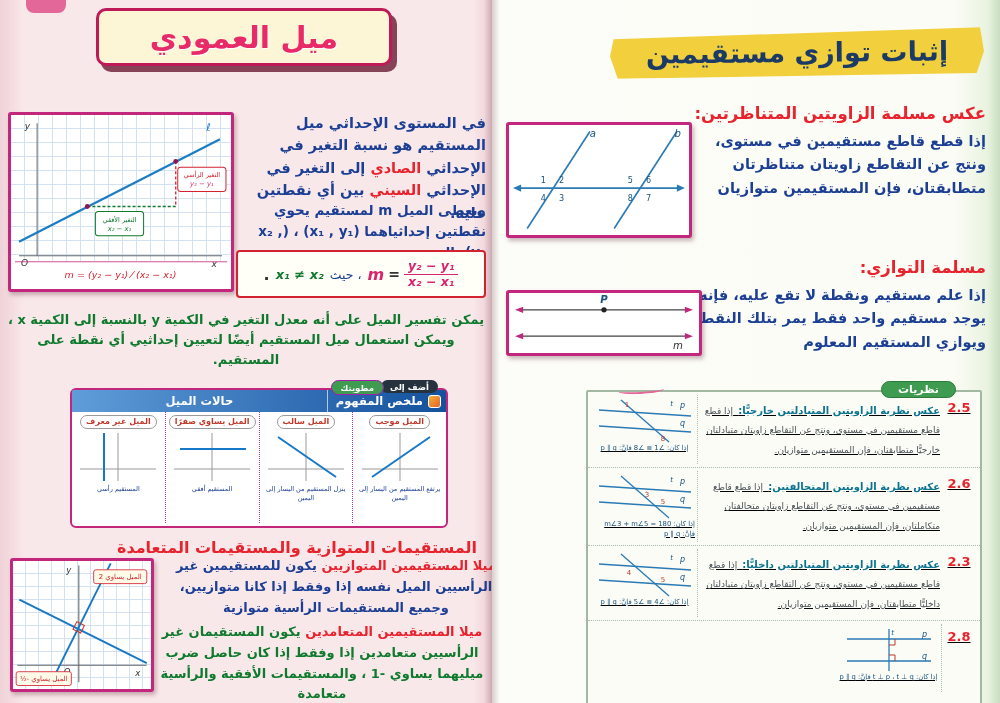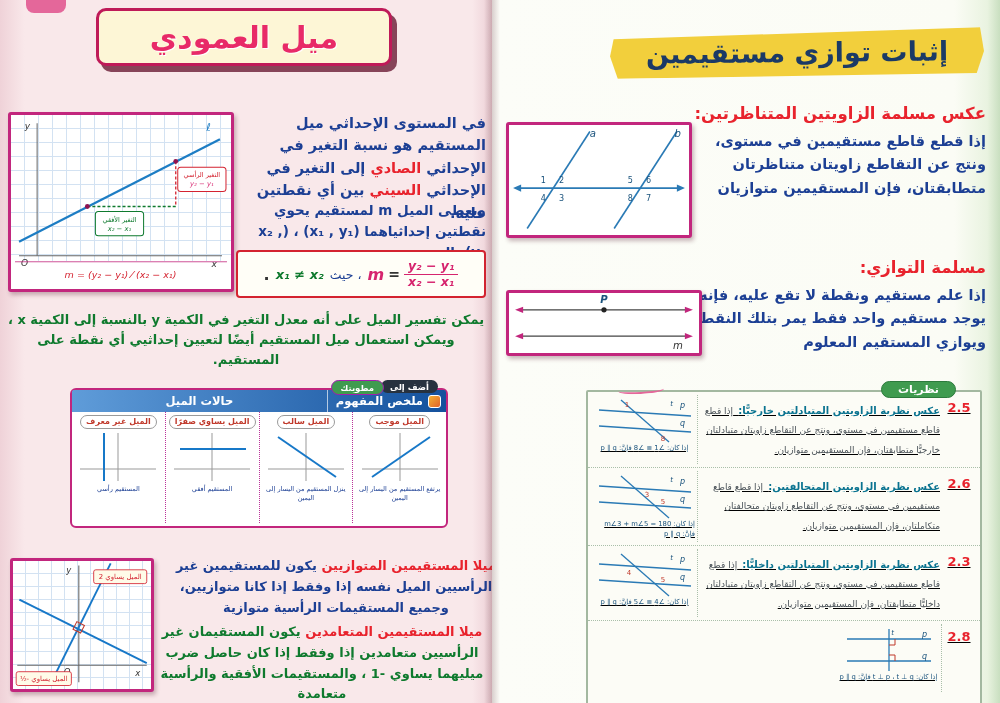--- a/index.html
+++ b/index.html
@@ -206,20 +206,21 @@
             <line x1="4" y1="40" x2="80" y2="40" stroke="#999" stroke-width="1"></line>
             <line x1="42" y1="4" x2="42" y2="52" stroke="#999" stroke-width="1"></line>
             <line x1="28" y1="4" x2="28" y2="52" stroke="#1778c8" stroke-width="2"></line>
           </svg>
           <span class="case-cap">المستقيم رأسي</span>
         </div>
 
       </div>
     </div>
 
+    <h3 class="abs" id="pp-heading">المستقيمات المتوازية والمستقيمات المتعامدة</h3>
 
     <div class="abs figure-box" id="graph2">
       <div class="gridbg"></div>
       <svg viewBox="0 0 130 120">
         <line x1="4" y1="98" x2="126" y2="98" stroke="#666" stroke-width="1"></line>
         <line x1="62" y1="4" x2="62" y2="114" stroke="#666" stroke-width="1"></line>
         <text x="55" y="11" font-size="8" font-style="italic" fill="#333">y</text>
         <text x="120" y="108" font-size="8" font-style="italic" fill="#333">x</text>
         <text x="54" y="107" font-size="8" font-style="italic" fill="#333">O</text>
         <line x1="36" y1="114" x2="92" y2="2" stroke="#1778c8" stroke-width="1.8"></line>

